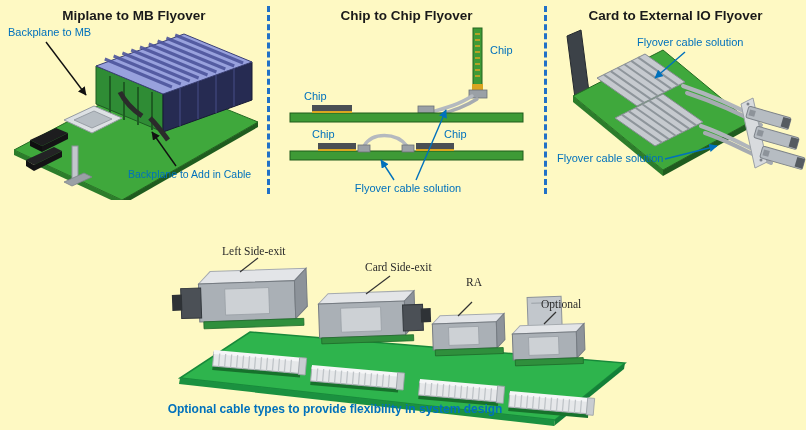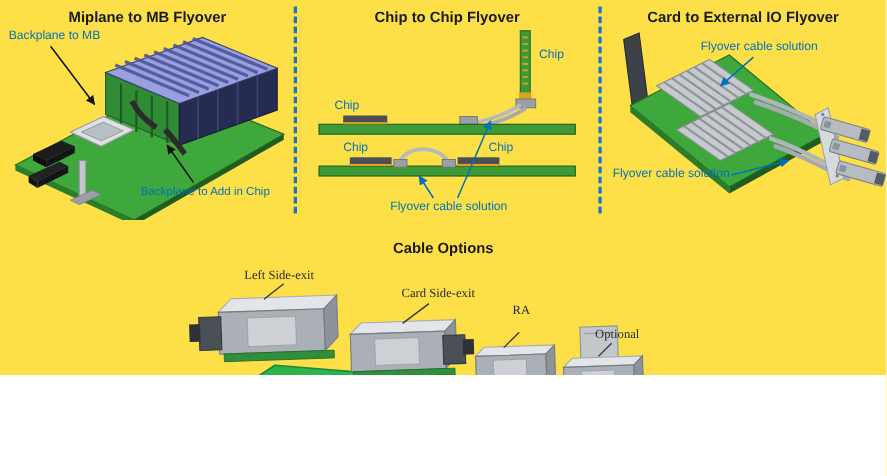--- a/index.html
+++ b/index.html
@@ -1,18 +1,18 @@
 <!DOCTYPE html>
 <html><head>
 <meta charset="utf-8">
 <style>
   * { margin:0; padding:0; box-sizing:border-box; }
   html,body { background:#fff; }
   body { font-family:"Liberation Sans", sans-serif; }
-  #canvas { position:relative; width:806px; height:341px; background:#fde047; overflow:hidden; }
+  #canvas { position:relative; width:806px; height:430px; background:#fef9c3; overflow:hidden; }
 
   .panel { position:absolute; }
   .panel-title { position:absolute; top:8px; left:0; width:100%; text-align:center;
                  font-weight:bold; font-size:13.5px; color:#1a1a1a; }
   .blue-label { position:absolute; color:#0071bc; font-size:11px; white-space:nowrap; }
   .dark-label { position:absolute; color:#2b2b2b; font-size:11.5px; white-space:nowrap;font-family:Liberation Serif, serif; }
   .vdivider { position:absolute; top:6px; height:188px; width:0; border-left:3px dashed #2171c7; }
   svg.art { position:absolute; left:0; top:0; }
   .section-title { position:absolute; top:18px; left:0; width:100%; text-align:center;
                    font-weight:bold; font-size:13.5px; color:#1a1a1a; }
@@ -67,21 +67,21 @@
       <g>
         <rect x="72" y="146" width="6" height="36" fill="#c2c7cc" stroke="#8d939a" stroke-width="1"></rect>
         <polygon points="64,182 84,173 92,177 72,186" fill="#9aa0a6" stroke="#7d838a" stroke-width="0.8"></polygon>
       </g>
 
       <line x1="46" y1="42" x2="86" y2="95" stroke="#111" stroke-width="1.4" marker-end="url(#ah1)"></line>
       <line x1="176" y1="166" x2="152" y2="132" stroke="#111" stroke-width="1.4" marker-end="url(#ah1)"></line>
     </svg>
     <h3 class="panel-title">Miplane to MB Flyover</h3>
     <span class="blue-label" style="left:8px; top:26px;">Backplane to MB</span>
-    <span class="blue-label small-label" style="left:128px; top:168px;">Backplane to Add in Chip</span>
+    <span class="blue-label small-label" style="left:128px; top:168px;">Backplane to Add in Cable</span>
   </div>
 
   <div class="vdivider" style="left:267px;"></div>
 
   <div class="panel" id="panel-chip2chip" style="left:268px; top:0; width:277px; height:200px;">
     <svg class="art" width="277" height="200" viewBox="0 0 277 200">
       <defs>
         <marker id="ahb2" markerWidth="8" markerHeight="8" refX="5.5" refY="3" orient="auto">
           <path d="M0,0 L6,3 L0,6 z" fill="#0071bc"></path>
         </marker>
@@ -267,20 +267,20 @@
         <polygon points="64,10 72,2 72,28 64,36" fill="#8d939a" stroke="#757b82" stroke-width="1"></polygon>
         <rect x="16" y="14" width="30" height="18" fill="#cdd1d5" stroke="#9aa0a6" stroke-width="0.8"></rect>
         <rect x="2" y="36" width="68" height="6" fill="#2f8f3c" stroke="#1d6b2a" stroke-width="0.8"></rect>
       </g>
 
       <line x1="258" y1="58" x2="240" y2="72" stroke="#333" stroke-width="1.2"></line>
       <line x1="390" y1="76" x2="366" y2="94" stroke="#333" stroke-width="1.2"></line>
       <line x1="472" y1="102" x2="458" y2="116" stroke="#333" stroke-width="1.2"></line>
       <line x1="556" y1="112" x2="544" y2="124" stroke="#333" stroke-width="1.2"></line>
     </svg>
-    <h3 class="section-title">Cable Options</h3>
     <span class="dark-label" style="left:222px; top:45px;">Left Side-exit</span>
     <span class="dark-label" style="left:365px; top:61px;">Card Side-exit</span>
     <span class="dark-label" style="left:466px; top:76px;">RA</span>
     <span class="dark-label" style="left:541px; top:98px;">Optional</span>
+    <p class="caption">Optional cable types to provide flexibility in system design</p>
   </div>
 
 </div>
 
 </body></html>

